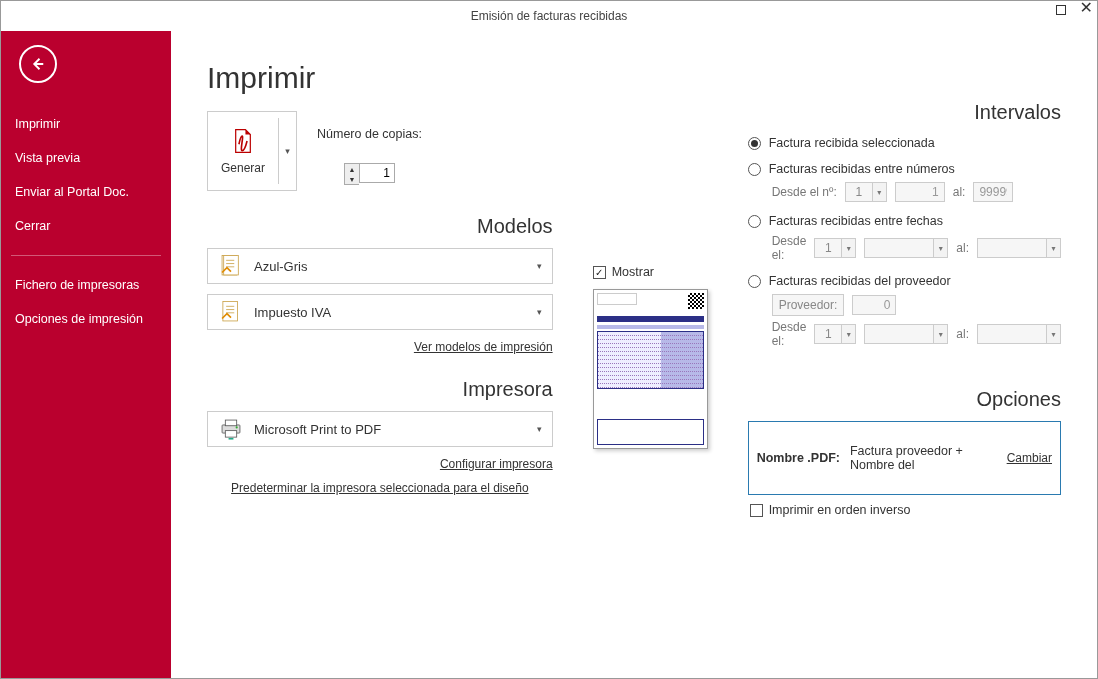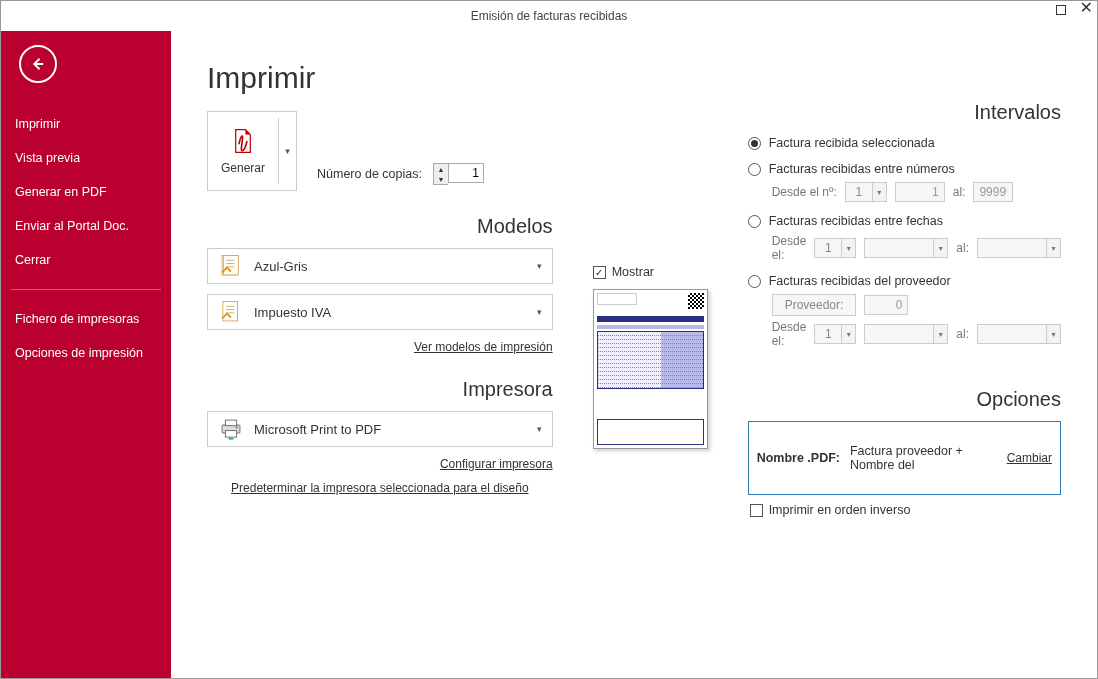--- a/index.html
+++ b/index.html
@@ -17,21 +17,21 @@
   .navsep { height:1px; background:rgba(255,255,255,0.35); margin:12px 10px;}
   .main { flex:1; padding:30px 36px 20px 36px; display:flex; gap:40px; overflow:hidden;}
   .leftcol { width:440px; }
   .rightcol { flex:1; padding-top:40px;}
   h1 { font-size:30px; font-weight:300; color:#333; margin-bottom:16px;}
   h2 { font-size:20px; font-weight:300; color:#333; margin:24px 0 10px 0;text-align:right;}
   .genrow { display:flex; align-items:flex-end; gap:20px;}
   .genbox { border:1px solid #ccc; width:90px; height:80px; display:flex; padding:6px 0;}
   .genbtn { flex:1; display:flex; flex-direction:column; align-items:center; justify-content:center; font-size:12px; gap:4px; cursor:pointer;}
   .gendrop { width:18px; border-left:1px solid #ccc; display:flex; align-items:center; justify-content:center; cursor:pointer; font-size:9px; color:#555;}
-  .copiesrow { display:flex; align-items:center; gap:11px; font-size:12.5px; color:#333; padding-bottom:6px;}
+  .copiesrow { display:flex; align-items:center; gap:22px; font-size:12.5px; color:#333; padding-bottom:6px;flex-direction:column;}
   .spin { display:flex; align-items:stretch;}
   .spin .arrows { display:flex; flex-direction:column; border:1px solid #aaa; border-right:none;}
   .spin .arrows span { width:14px; height:10px; font-size:7px; display:flex; align-items:center; justify-content:center; background:#eee; cursor:pointer;}
   .spin input { width:36px; height:20px; border:1px solid #aaa; text-align:right; padding-right:4px; font-size:12px;}
   .selectbox { border:1px solid #ccc; height:36px; display:flex; align-items:center; padding:0 10px; cursor:pointer; margin-bottom:10px;}
   .selectbox .icon { width:26px; height:26px; margin-right:10px; display:flex; align-items:center; justify-content:center;}
   .selectbox .lbl { flex:1; font-size:13px; color:#333;}
   .selectbox .dd { font-size:9px; color:#555;}
   .linkrow { text-align:right; font-size:12px; margin-top:2px;}
   .linkrow a, .clink { color:#333; text-decoration:underline; cursor:pointer;}
@@ -52,21 +52,21 @@
   .radio { width:13px; height:13px; border:1px solid #555; border-radius:50%; display:inline-flex; align-items:center; justify-content:center; cursor:pointer;}
   .radio.checked::after { content:""; width:7px; height:7px; background:#333; border-radius:50%;}
   .subrow { display:flex; align-items:center; gap:8px; font-size:12px; color:#777; margin:4px 0 4px 24px;}
   .subrow input[type=text] { height:20px; border:1px solid #ccc; background:#f6f6f6; color:#999; font-size:12px; text-align:right; padding:0 5px;}
   .numsel { display:flex;}
   .numsel input { width:28px; text-align:center; border:1px solid #ccc; height:20px; font-size:12px; background:#f6f6f6; color:#888;}
   .numsel .sd { width:14px; border:1px solid #ccc; border-left:none; background:#f3f3f3; display:flex; align-items:center; justify-content:center; font-size:8px; color:#777; cursor:pointer;}
   .combo { display:flex;}
   .combo input { width:70px; border:1px solid #ccc; height:20px; background:#f6f6f6;}
   .combo .sd { width:14px; border:1px solid #ccc; border-left:none; background:#f3f3f3; display:flex; align-items:center; justify-content:center; font-size:8px; color:#777; cursor:pointer;}
-  .provbox { border:1px solid #ccc; padding:3px 12px; font-size:12px; color:#888; background:#f6f6f6;}
+  .provbox { border:1px solid #ccc; padding:3px 6px; font-size:12px; color:#888; background:#f6f6f6;}
   .optblock { border:1px solid #2a7ab0; padding:22px 8px; display:flex; align-items:center; gap:10px; font-size:12.5px; margin-bottom:8px;}
   .optblock .k { font-weight:600;}
   .optblock .v { flex:1;}
   .optblock .chg { text-decoration:underline; cursor:pointer; font-size:12px;}
   .chkrow { display:flex; align-items:center; gap:6px; font-size:12.5px; margin-left:2px;text-align:right;}
   .pdf-icon svg, .page-icon svg, .printer-icon svg { width:26px; height:26px;}
 </style>
 </head>
 <body>
 
@@ -80,21 +80,20 @@
 
 <div class="body">
   <div class="sidebar">
     <div class="backbtn">
       <svg viewBox="0 0 24 24">
           <path d="M14 5l-7 7 7 7M7 12h12"></path>
         </svg>
     </div>
     <div class="navitem">Imprimir</div>
     <div class="navitem">Vista previa</div>
-    <div class="navitem">Generar en PDF</div>
     <div class="navitem">Enviar al Portal Doc.</div>
     <div class="navitem">Cerrar</div>
     <div class="navsep"></div>
     <div class="navitem">Fichero de impresoras</div>
     <div class="navitem">Opciones de impresión</div>
   </div>
 
   <div class="main">
     <div class="leftcol">
       <h1>Imprimir</h1>

